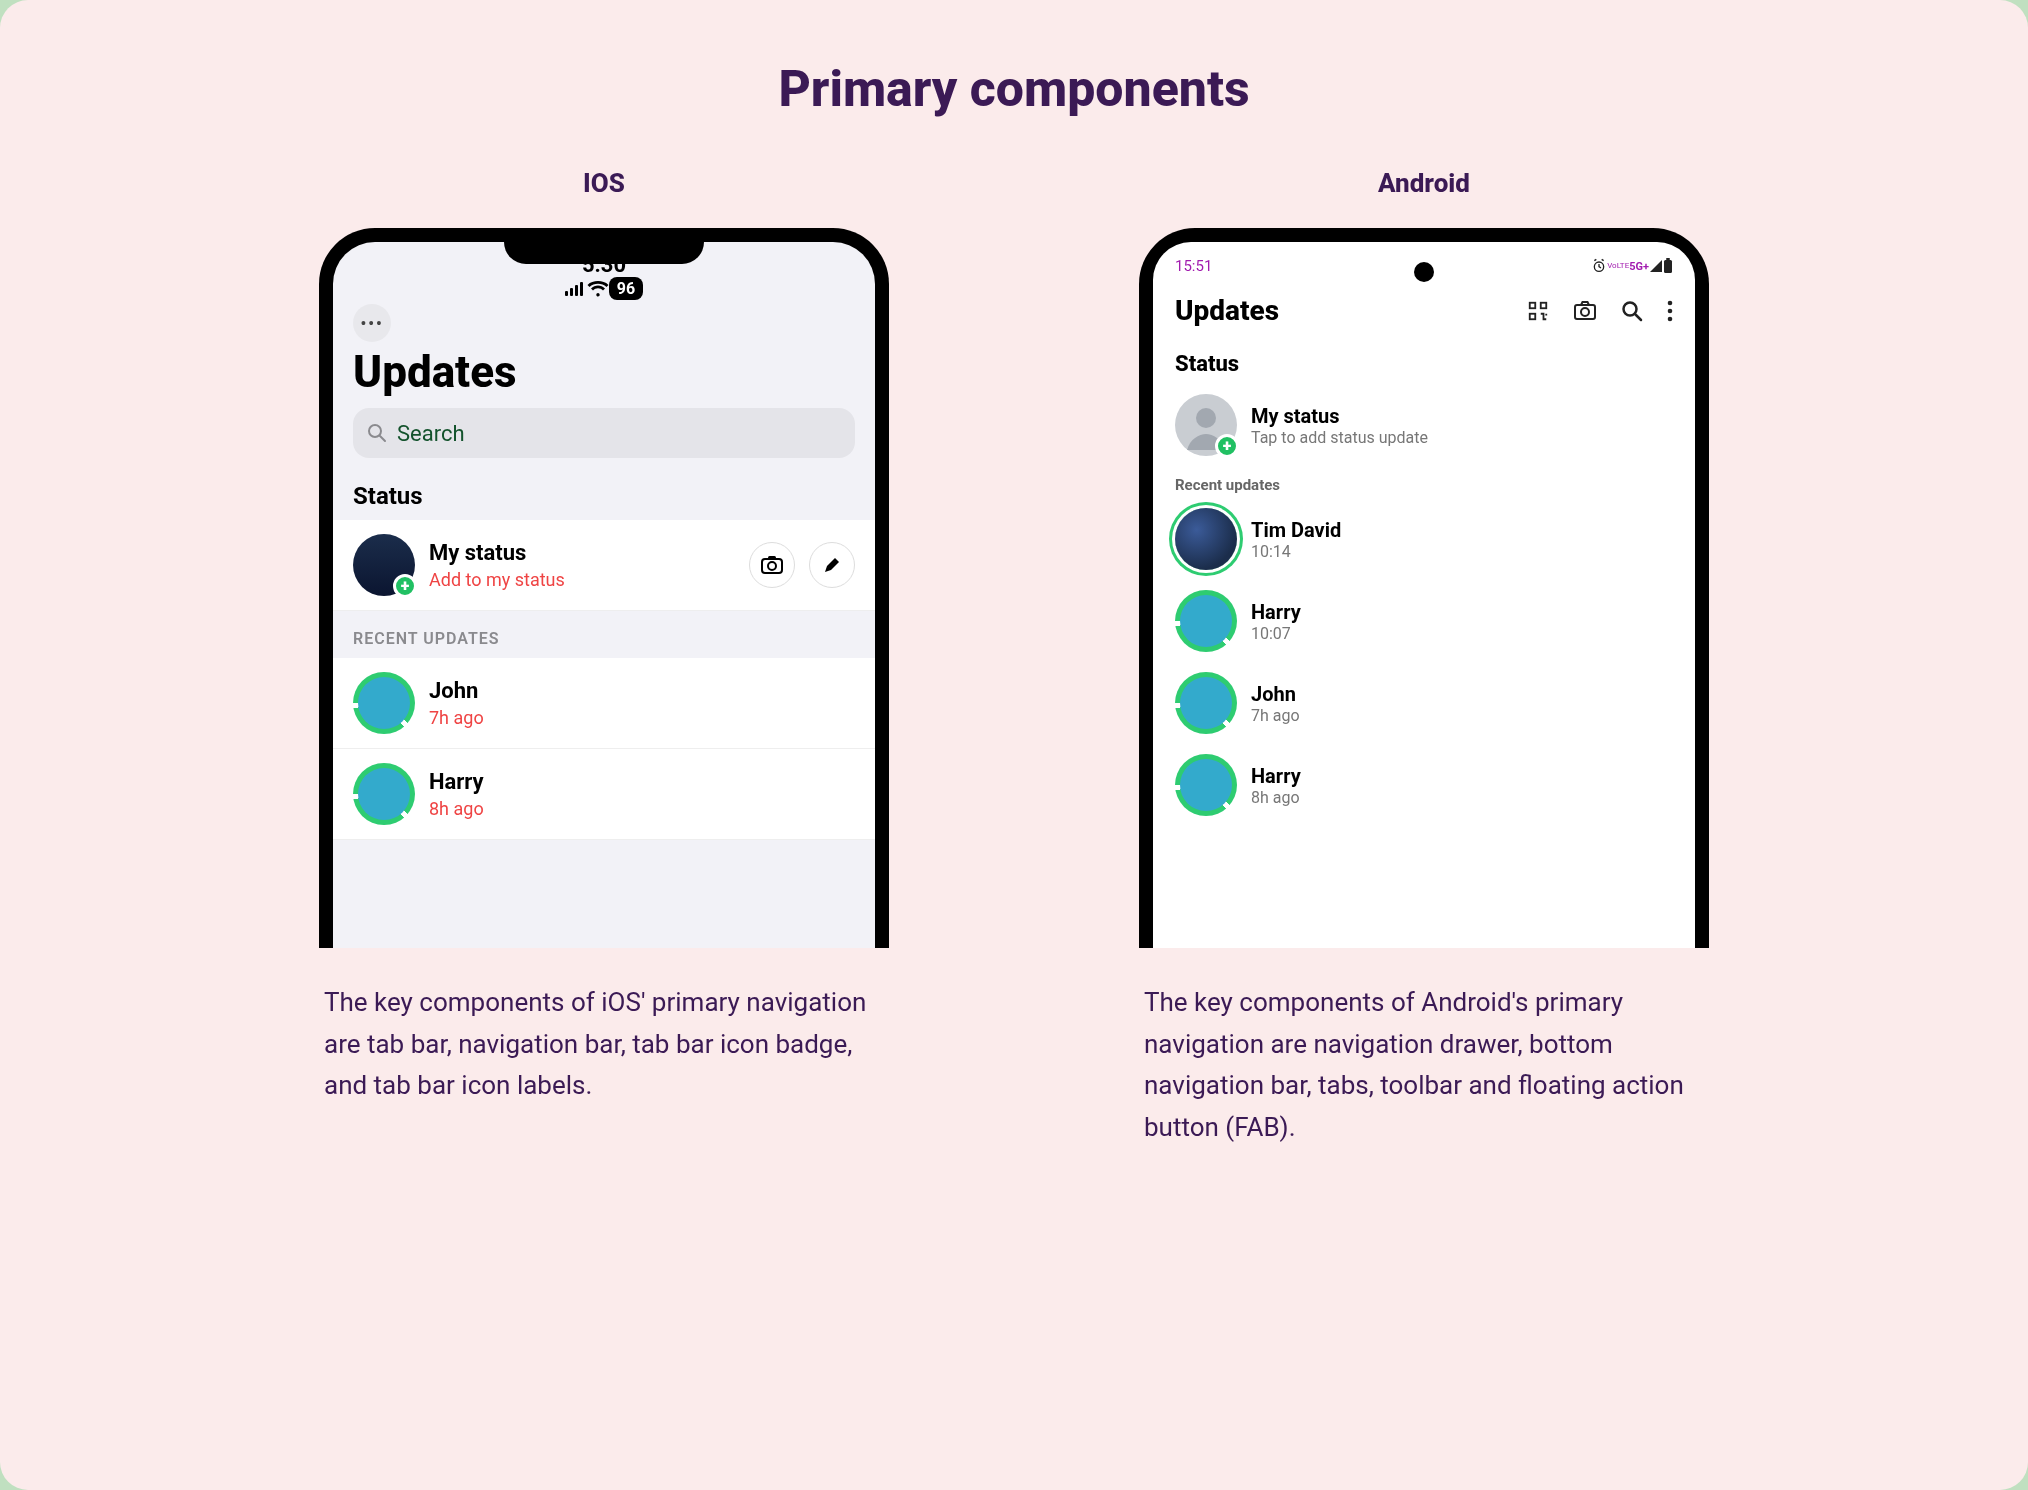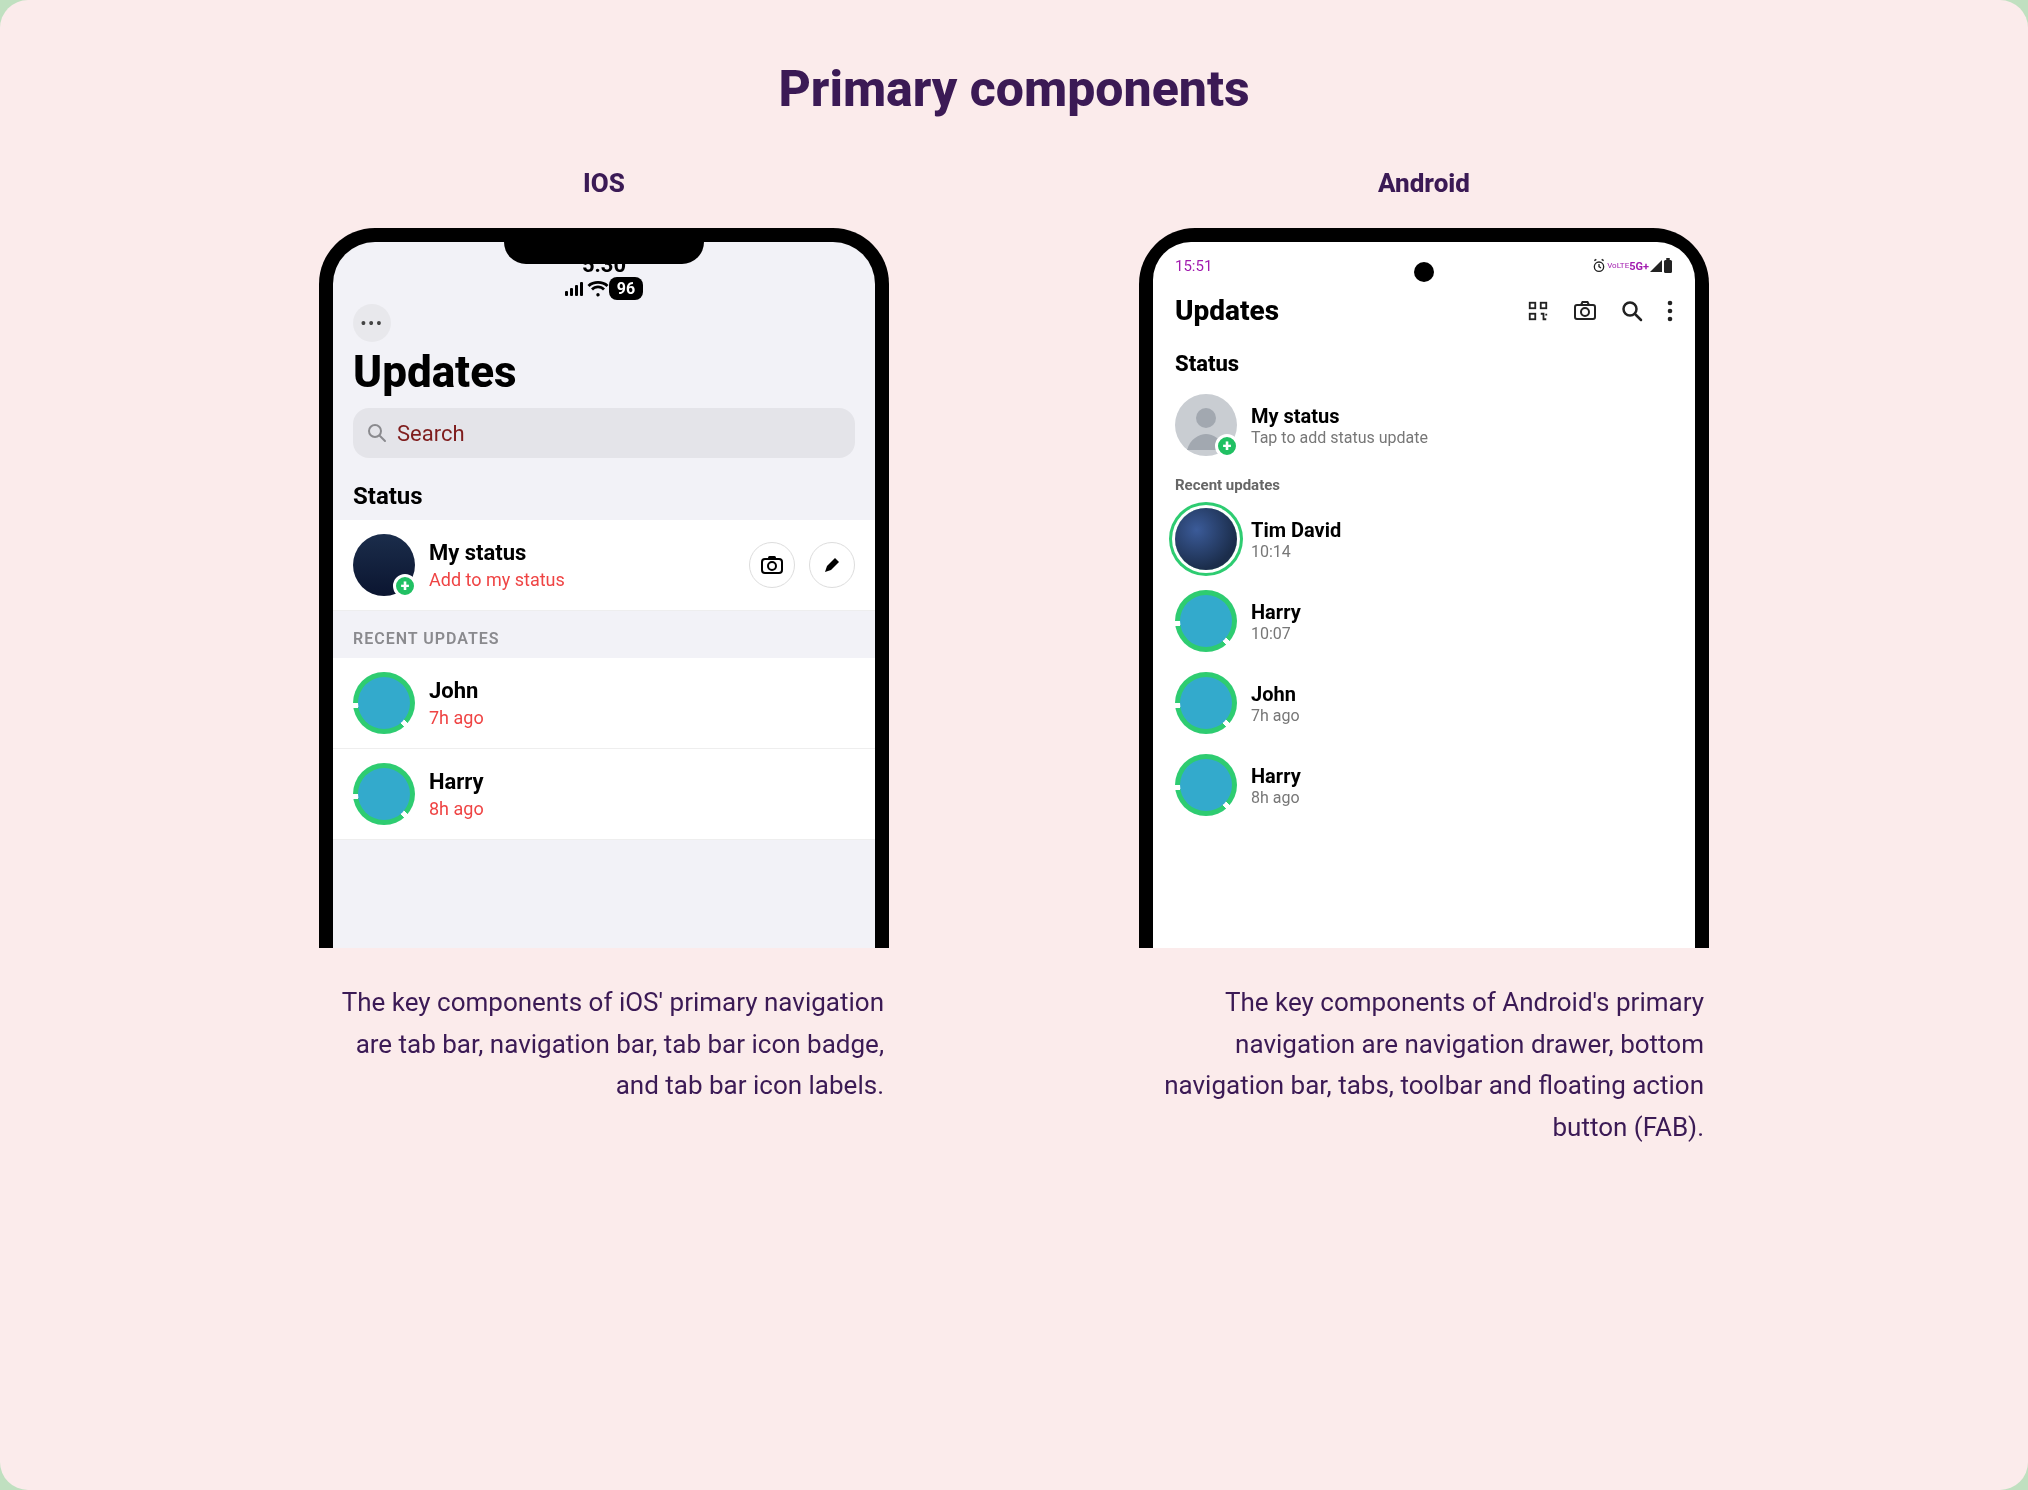--- a/index.html
+++ b/index.html
@@ -116,21 +116,21 @@
     font-weight: 800;
     color:#000;
   }
   .ios-search {
     margin: 0 20px 10px;
     background: #e4e4e9;
     border-radius: 16px;
     height: 50px;
     display:flex; align-items:center; gap:10px;
     padding: 0 14px;
-    color:#7f1d1d; font-size:22px;
+    color:#14532d; font-size:22px;
   }
   .section {
     padding: 14px 20px 10px;
     font-size: 24px;
     font-weight:700;
     color:#000;
   }
   .row {
     background:#fff;
     display:flex; align-items:center; gap:14px;
@@ -161,21 +161,21 @@
     font-size:20px;
   }
   .subheader {
     padding: 18px 20px 10px;
     font-size: 16px; letter-spacing: 1px;
     color: #8a8a8e; font-weight:600;
     background:#f2f2f7;
   }
   .caption {
     margin-top: 34px;
-    text-align:right;
+    text-align:left;
     color:#3B1A55;
     font-size: 26px;
     line-height:1.6;
     max-width: 560px;
   }
 
   
   .android .screen { background:#fff; border-radius: 38px 38px 0 0; }
   .and-status {
     height: 40px;

